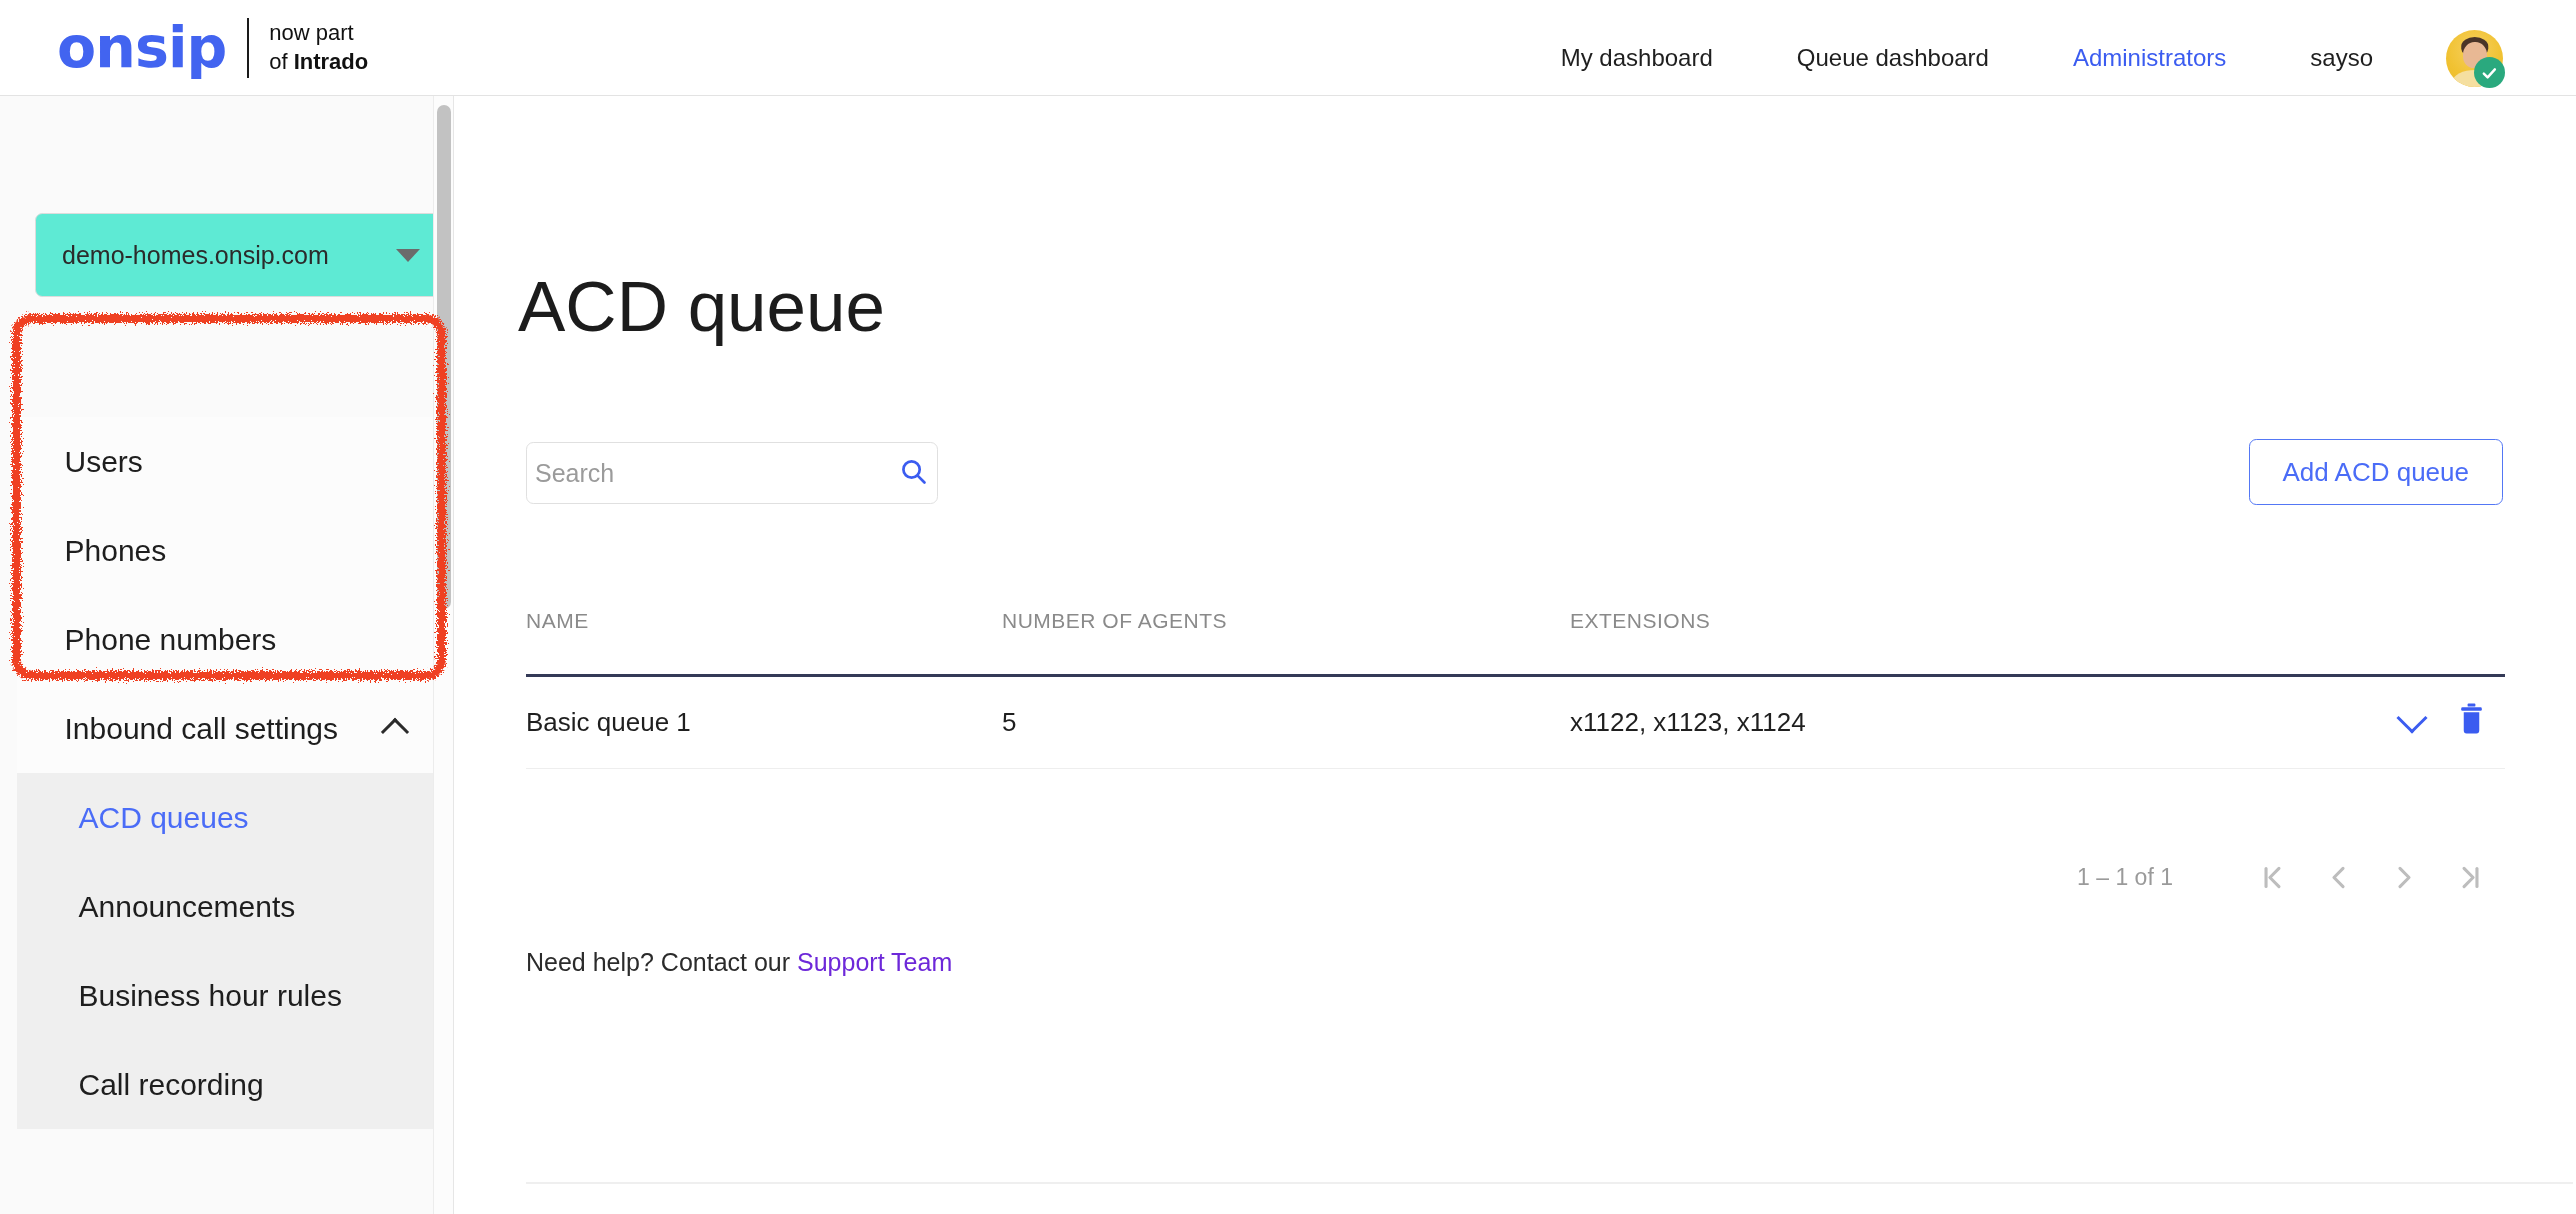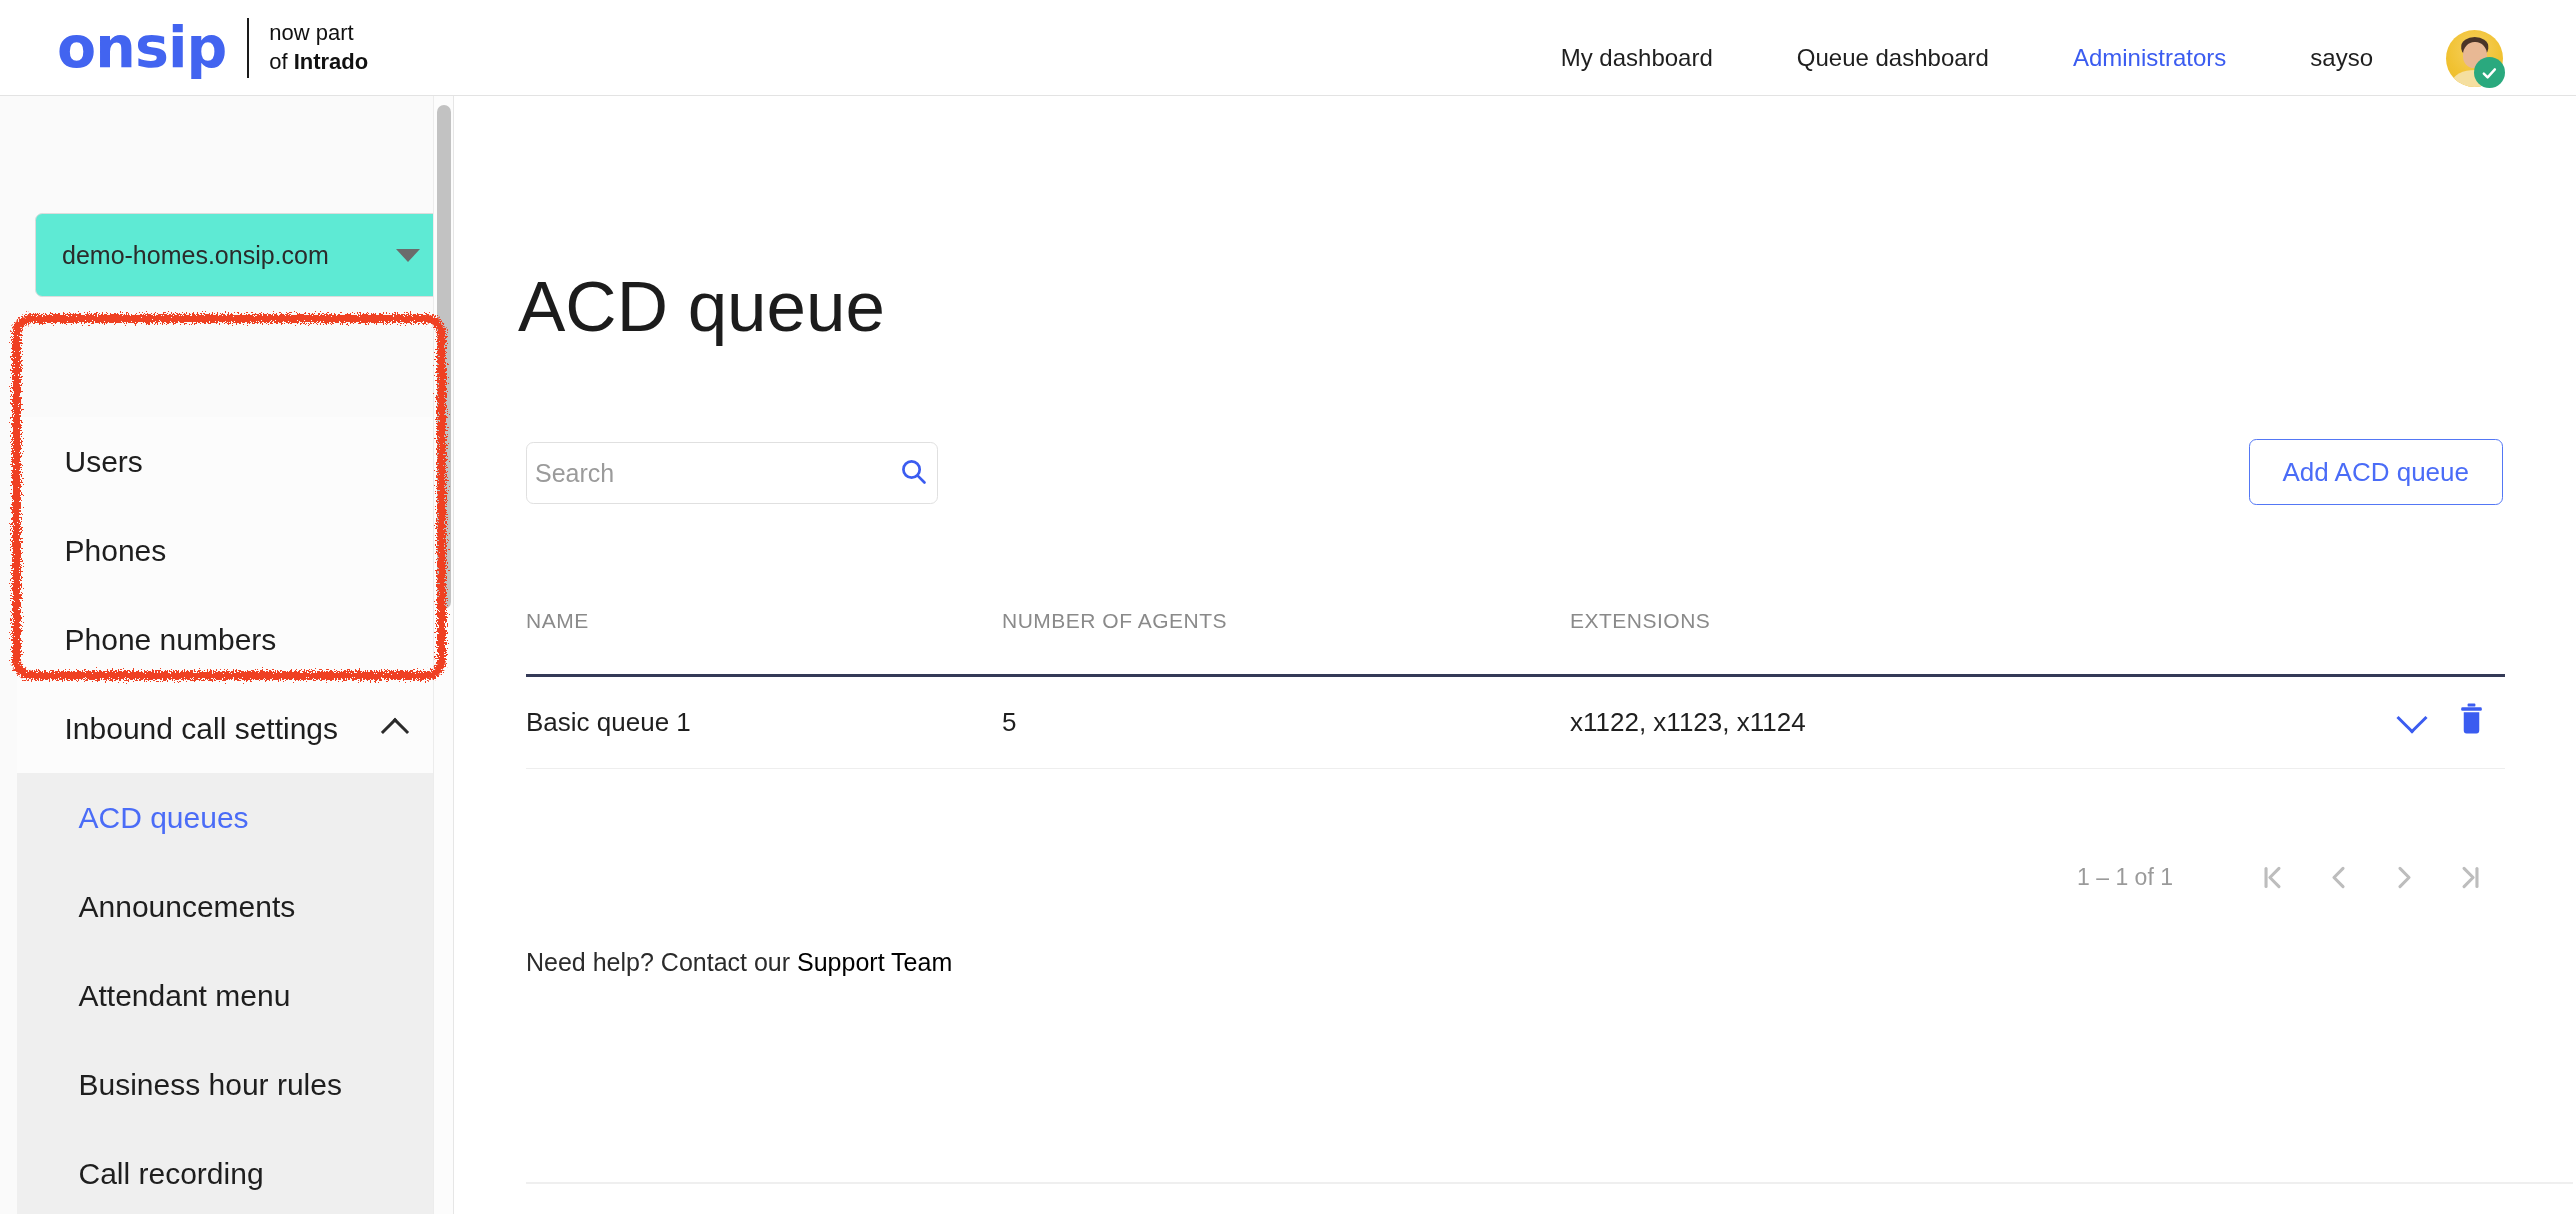--- a/index.html
+++ b/index.html
@@ -204,21 +204,21 @@
   .page-count { font-size: 23px; color: #9a9a9a; margin-right: 66px; }
   .pg-btn {
     width: 66px; height: 51px; display: flex;
     align-items: center; justify-content: center; cursor: pointer;
   }
 
   .help-text {
     position: absolute; left: 71px; top: 852px;
     font-size: 25px; color: #2b2b2b;
   }
-  .help-text a { color: #000000; text-decoration: none; }
+  .help-text a { color: #6d28d9; text-decoration: none; }
 
   .footer-div {
     position: absolute; left: 71px; top: 1086px;
     width: 2047px; height: 1.8px; background: #efefef;
   }
 </style>
 </head>
 <body>
 
 <svg width="0" height="0" style="position:absolute">
@@ -279,23 +279,20 @@
       <span>Inbound call settings</span>
       <span class="chev-up"></span>
     </div>
     <div class="menu-item sub active">
       <span>ACD queues</span>
     </div>
     <div class="menu-item sub">
       <span>Announcements</span>
     </div>
     <div class="menu-item sub">
-      <span>Attendant menu</span>
-    </div>
-    <div class="menu-item sub">
       <span>Business hour rules</span>
     </div>
     <div class="menu-item sub">
       <span>Call recording</span>
     </div>
 
   </div>
 
   <div class="scrollbar-track">
     <div class="scrollbar-thumb"></div>

